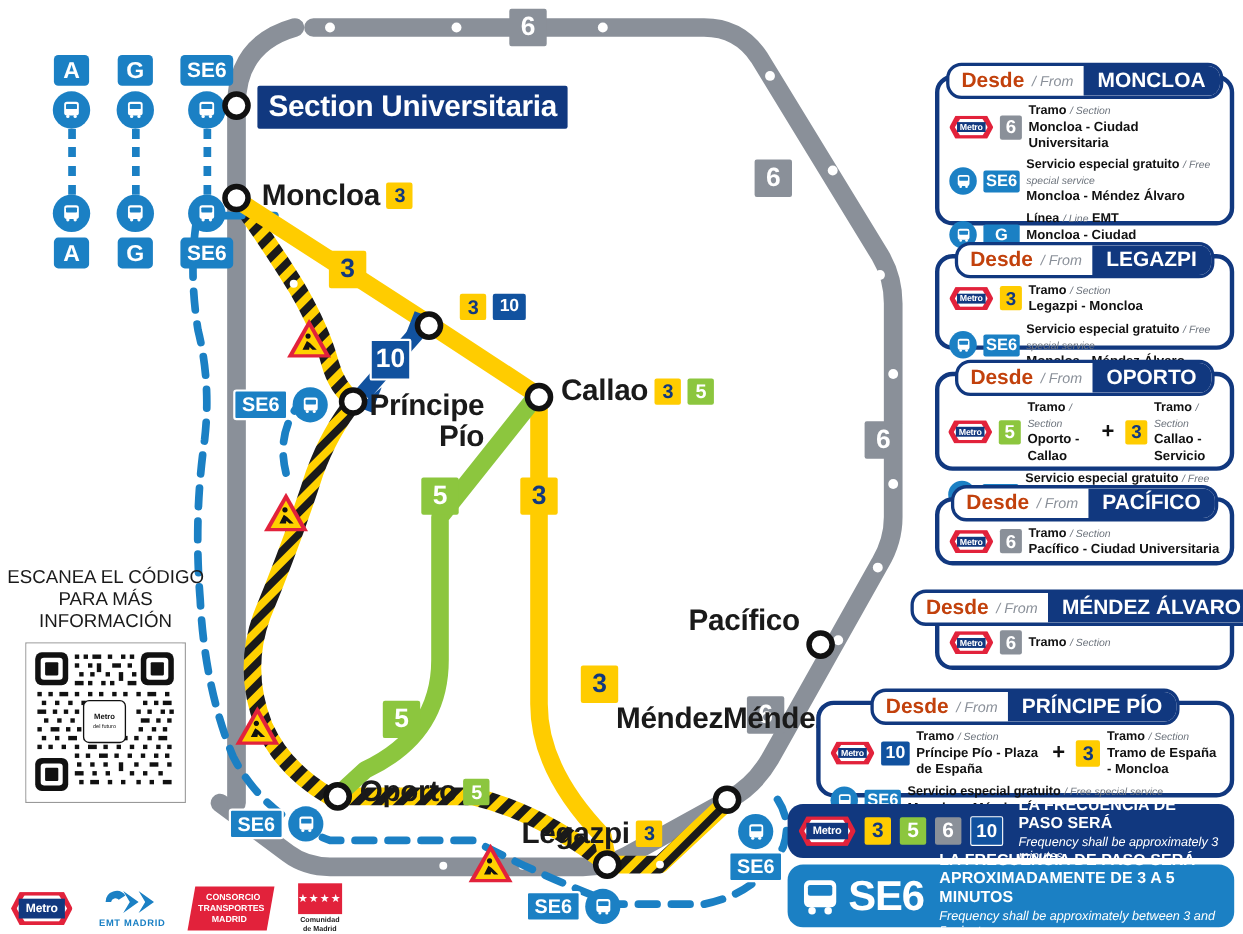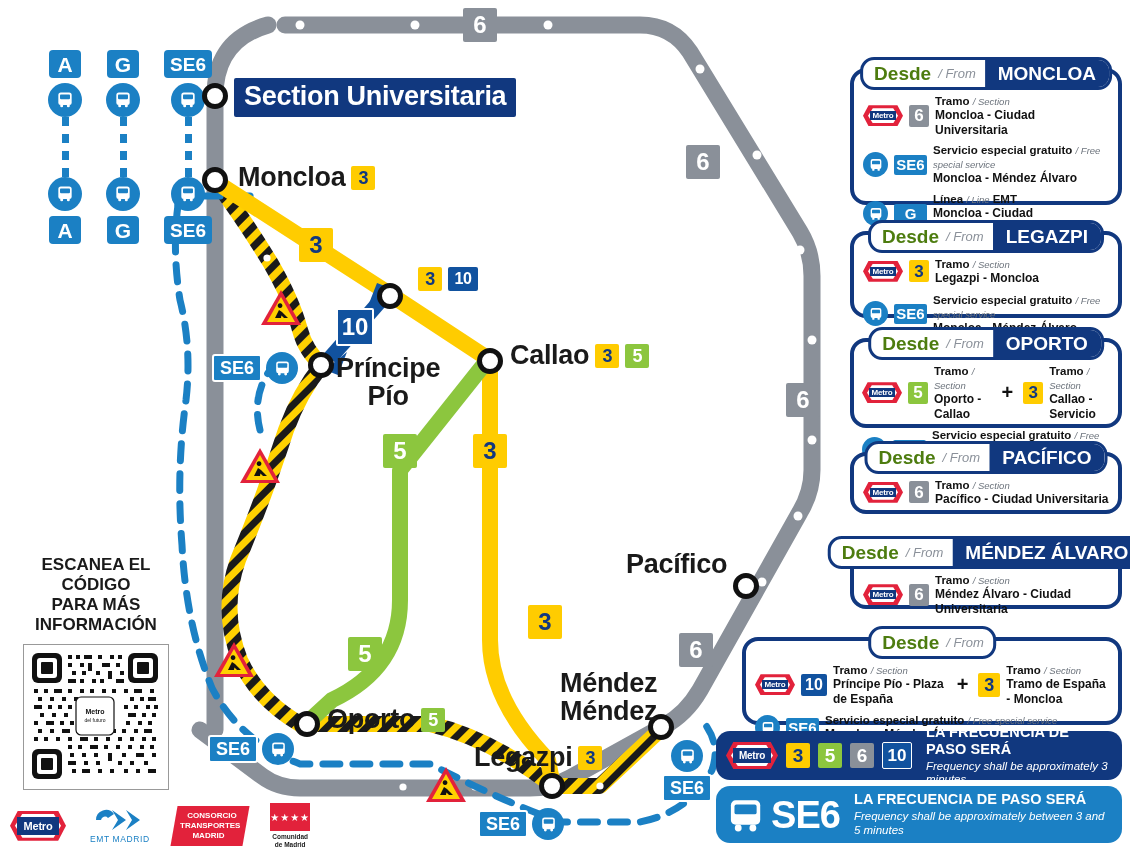--- a/index.html
+++ b/index.html
@@ -40,21 +40,21 @@
   .buscirc{width:34px;height:34px;border-radius:50%;background:#1b80c4;
            display:flex;align-items:center;justify-content:center;}
   .dashv{width:7px;background:repeating-linear-gradient(to bottom,#1b80c4 0 9px,transparent 9px 17px);}
 
   
   .panel{border:4px solid #11387f;border-radius:16px;background:#fff;box-sizing:border-box;}
   .phead{position:absolute;top:-15px;left:50%;transform:translateX(-50%);
          display:flex;align-items:stretch;height:27px;border:3px solid #11387f;
          border-radius:14px;overflow:hidden;background:#fff;white-space:nowrap;}
   .phead .desde{display:flex;align-items:center;padding:0 7px 0 11px;
-         font-size:19px;font-weight:bold;color:#4d7c0f;}
+         font-size:19px;font-weight:bold;color:#c2410c;}
   .phead .from{display:flex;align-items:center;font-size:13px;font-style:italic;
          color:#8a9099;padding-right:9px;}
   .phead .dest{display:flex;align-items:center;background:#11387f;color:#fff;
          font-size:19px;font-weight:bold;padding:0 13px;}
   .prow{display:flex;align-items:center;gap:6px;}
   .ptxt1{font-size:11.5px;font-weight:bold;color:#111;line-height:1.22;}
   .ptxt1 i{font-weight:normal;font-style:italic;color:#6d747d;font-size:9.5px;}
   .ptxt2{font-size:12px;font-weight:bold;color:#111;line-height:1.22;}
   .plus{font-size:20px;font-weight:bold;color:#111;margin:0 4px;}
 
@@ -74,26 +74,26 @@
   .lbadge{flex:none;border-radius:2px;}
 
   
   .freq1{background:#11387f;border-radius:14px;color:#fff;}
   .freq2{background:#1b80c4;border-radius:14px;color:#fff;}
   .fqtitle{font-size:14.5px;font-weight:bold;line-height:1.16;letter-spacing:.1px;}
   .fqsub{font-size:11.5px;font-style:italic;line-height:1.2;}
 
   
   .qrwrap{width:144px;height:144px;background:#fff;border:1px solid #999;position:relative;}
-  .qrtitle{font-size:17px;font-weight:bold;text-align:center;line-height:1.18;margin-top:40px;}
+  .qrtitle{font-size:17px;font-weight:normal;text-align:center;line-height:1.18;}
   .qrsub{font-size:16px;font-style:italic;text-align:center;line-height:1.2;}
 
   
   .flogo{display:flex;align-items:center;}
-  .emtglyph{color:#1b80c4;font-weight:normal;}
+  .emtglyph{color:#1b80c4;font-weight:bold;}
   .consorcio{background:#e2223b;color:#fff;font-size:8px;font-weight:bold;
      text-align:center;line-height:1.25;padding:5px 6px;transform:skewX(-10deg);}
   .consorcio span{display:block;transform:skewX(10deg);}
   .cmadrid{background:#e2223b;color:#fff;width:40px;height:28px;
      display:flex;align-items:center;justify-content:center;font-size:9px;}
 </style>
 </head>
 <body>
 
 <svg class="abs" style="left:0;top:0;width:1130px;height:849px" viewBox="0 0 1130 849">
@@ -338,42 +338,42 @@
 </div>
 
 <div class="abs stcirc" style="left:477px;top:348px;"></div>
 <div class="abs stname" style="left:510px;top:340px;">
   <span>Callao</span>
   <span class="lnum sfx l3">3</span>
   <span class="lnum sfx l5">5</span>
 </div>
 
 <div class="abs stcirc" style="left:308px;top:352px;"></div>
-<div class="abs stname st2" style="left:336px;top:355px;flex-direction:column;align-items:center;">
+<div class="abs stname st2" style="left:336px;top:355px;flex-direction:column;align-items:flex-end;">
   <span>Príncipe</span>
   <span>Pío</span>
 </div>
 
 <div class="abs stcirc" style="left:733px;top:573px;"></div>
 <div class="abs stname" style="left:626px;top:549px;">Pacífico</div>
 
 <div class="abs stcirc" style="left:294px;top:711px;"></div>
 <div class="abs stname" style="left:327px;top:704px;">
   <span>Oporto</span>
   <span class="lnum sfx l5">5</span>
 </div>
 
 <div class="abs stcirc" style="left:539px;top:773px;"></div>
 <div class="abs stname" style="left:474px;top:742px;">
   <span>Legazpi</span>
   <span class="lnum sfx l3">3</span>
 </div>
 
 <div class="abs stcirc" style="left:648px;top:714px;"></div>
-<div class="abs stname st2" style="left:560px;top:670px;flex-direction:column;align-items:flex-end;">
+<div class="abs stname st2" style="left:560px;top:640px;flex-direction:row;align-items:flex-end;">
   <span>Méndez</span>
   <span>Méndez</span>
 </div>
 
 <div class="abs" style="left:6px;top:515px;width:180px;">
   <div class="qrtitle">
     <div>ESCANEA EL CÓDIGO</div>
     <div>PARA MÁS</div>
     <div>INFORMACIÓN</div>
   </div>
@@ -722,30 +722,30 @@
   <div style="padding:22px 9px 6px 9px;">
     <div class="prow">
       <div class="mdiamond">
           <div class="dm"></div>
           <div class="in"></div>
           <div class="bar">Metro</div>
         </div>
       <div class="lnum lbadge l6" style="width:20px;height:22px;font-size:17px;">6</div>
       <div>
         <div class="ptxt1"><span>Tramo</span> <i>/ <span>Section</span></i></div>
-        <div class="ptxt2">Méndez Álvaro - Ciudad Universitaria</div>
       </div>
     </div>
   </div>
 </div>
 
 <div class="abs panel" style="left:742px;top:637px;width:380px;height:88px;">
   <div class="phead">
     <div class="desde">Desde</div>
     <div class="from"><span>/</span>&nbsp;<span>From</span></div>
+    <div class="dest">PRÍNCIPE PÍO</div>
   </div>
   <div style="padding:22px 8px 6px 9px;display:flex;flex-direction:column;gap:7px;">
     <div class="prow">
       <div class="mdiamond">
           <div class="dm"></div>
           <div class="in"></div>
           <div class="bar">Metro</div>
         </div>
       <div class="lnum lbadge l10" style="width:26px;height:22px;font-size:16px;">10</div>
       <div>
@@ -796,15 +796,16 @@
 <div class="abs freq2" style="left:716px;top:786px;width:406px;height:57px;display:flex;align-items:center;padding:0 10px;gap:6px;box-sizing:border-box;">
   <svg width="46" height="40" viewBox="0 0 24 24">
     <rect x="3" y="3" width="18" height="15" rx="3" fill="#fff"></rect>
     <rect x="5.2" y="5.6" width="13.6" height="6" rx="1.2" fill="#1b80c4"></rect>
     <circle cx="7.5" cy="20" r="2.1" fill="#fff"></circle>
       <circle cx="16.5" cy="20" r="2.1" fill="#fff"></circle>
   </svg>
   <div style="font-size:38px;font-weight:bold;letter-spacing:-1px;line-height:1;">SE6</div>
   <div style="margin-left:8px;">
     <div class="fqtitle">LA FRECUENCIA DE PASO SERÁ</div>
+    <div class="fqtitle">APROXIMADAMENTE DE 3 A 5 MINUTOS</div>
     <div class="fqsub" style="margin-top:2px;">Frequency shall be approximately between 3 and 5 minutes</div>
   </div>
 </div>
 
 </body></html>

